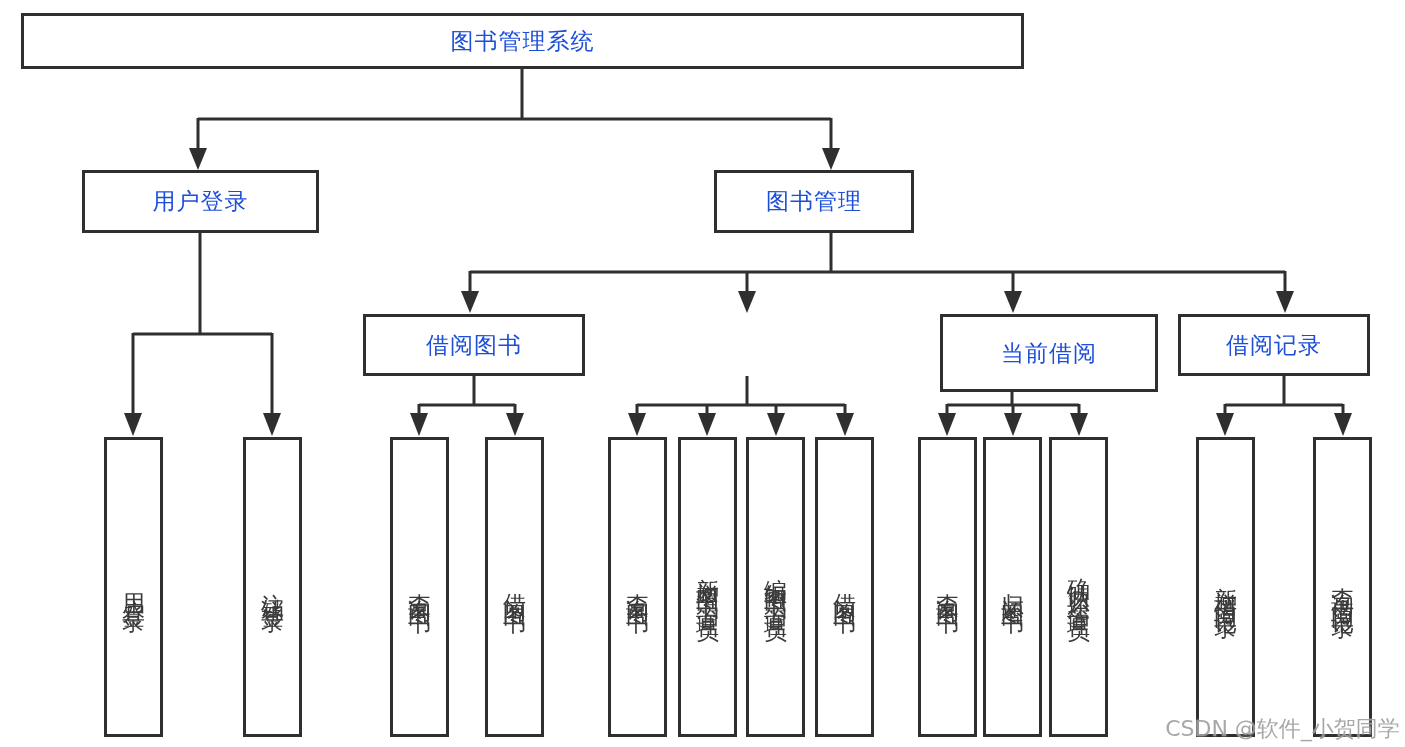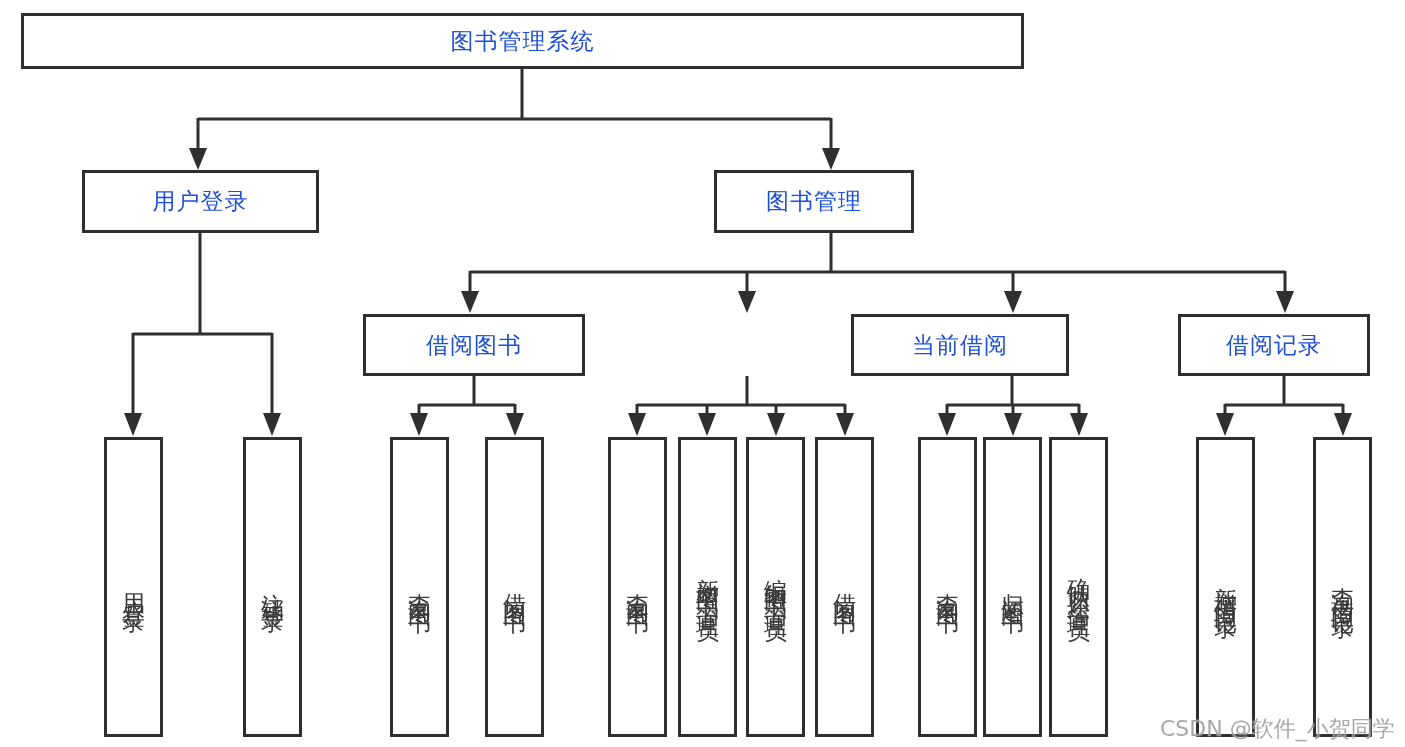--- a/index.html
+++ b/index.html
@@ -34,21 +34,21 @@
     writing-mode:vertical-rl;
     text-orientation:mixed;
     letter-spacing:6px;
     line-height:1;
     white-space:nowrap;
   }
   .watermark{
     position:absolute;
     left:1160px;top:714px;
     width:245px;
-    text-align:left;
+    text-align:center;
     font-size:22px;
     color:#9e9e9e;
     opacity:0.9;
     z-index:3;
     white-space:nowrap;
     text-shadow:0 0 2px #ffffff;
   }
 </style>
 </head>
 <body>
@@ -102,21 +102,21 @@
   <div class="box hbox" style="left:82px;top:170px;width:237px;height:63px">
     <span class="lbl">用户登录</span>
   </div>
   <div class="box hbox" style="left:714px;top:170px;width:200px;height:63px">
     <span class="lbl">图书管理</span>
   </div>
 
   <div class="box hbox" style="left:363px;top:314px;width:222px;height:62px">
     <span class="lbl">借阅图书</span>
   </div>
-  <div class="box hbox" style="left:851px;top:314px;width:218px;height:62px">
+  <div class="box hbox" style="left:940px;top:314px;width:218px;height:78px">
     <span class="lbl">当前借阅</span>
   </div>
   <div class="box hbox" style="left:1178px;top:314px;width:192px;height:62px">
     <span class="lbl">借阅记录</span>
   </div>
 
   <div class="box vbox" style="left:104px">
     <span class="vlbl">用户登录</span>
   </div>
   <div class="box vbox" style="left:243px">

